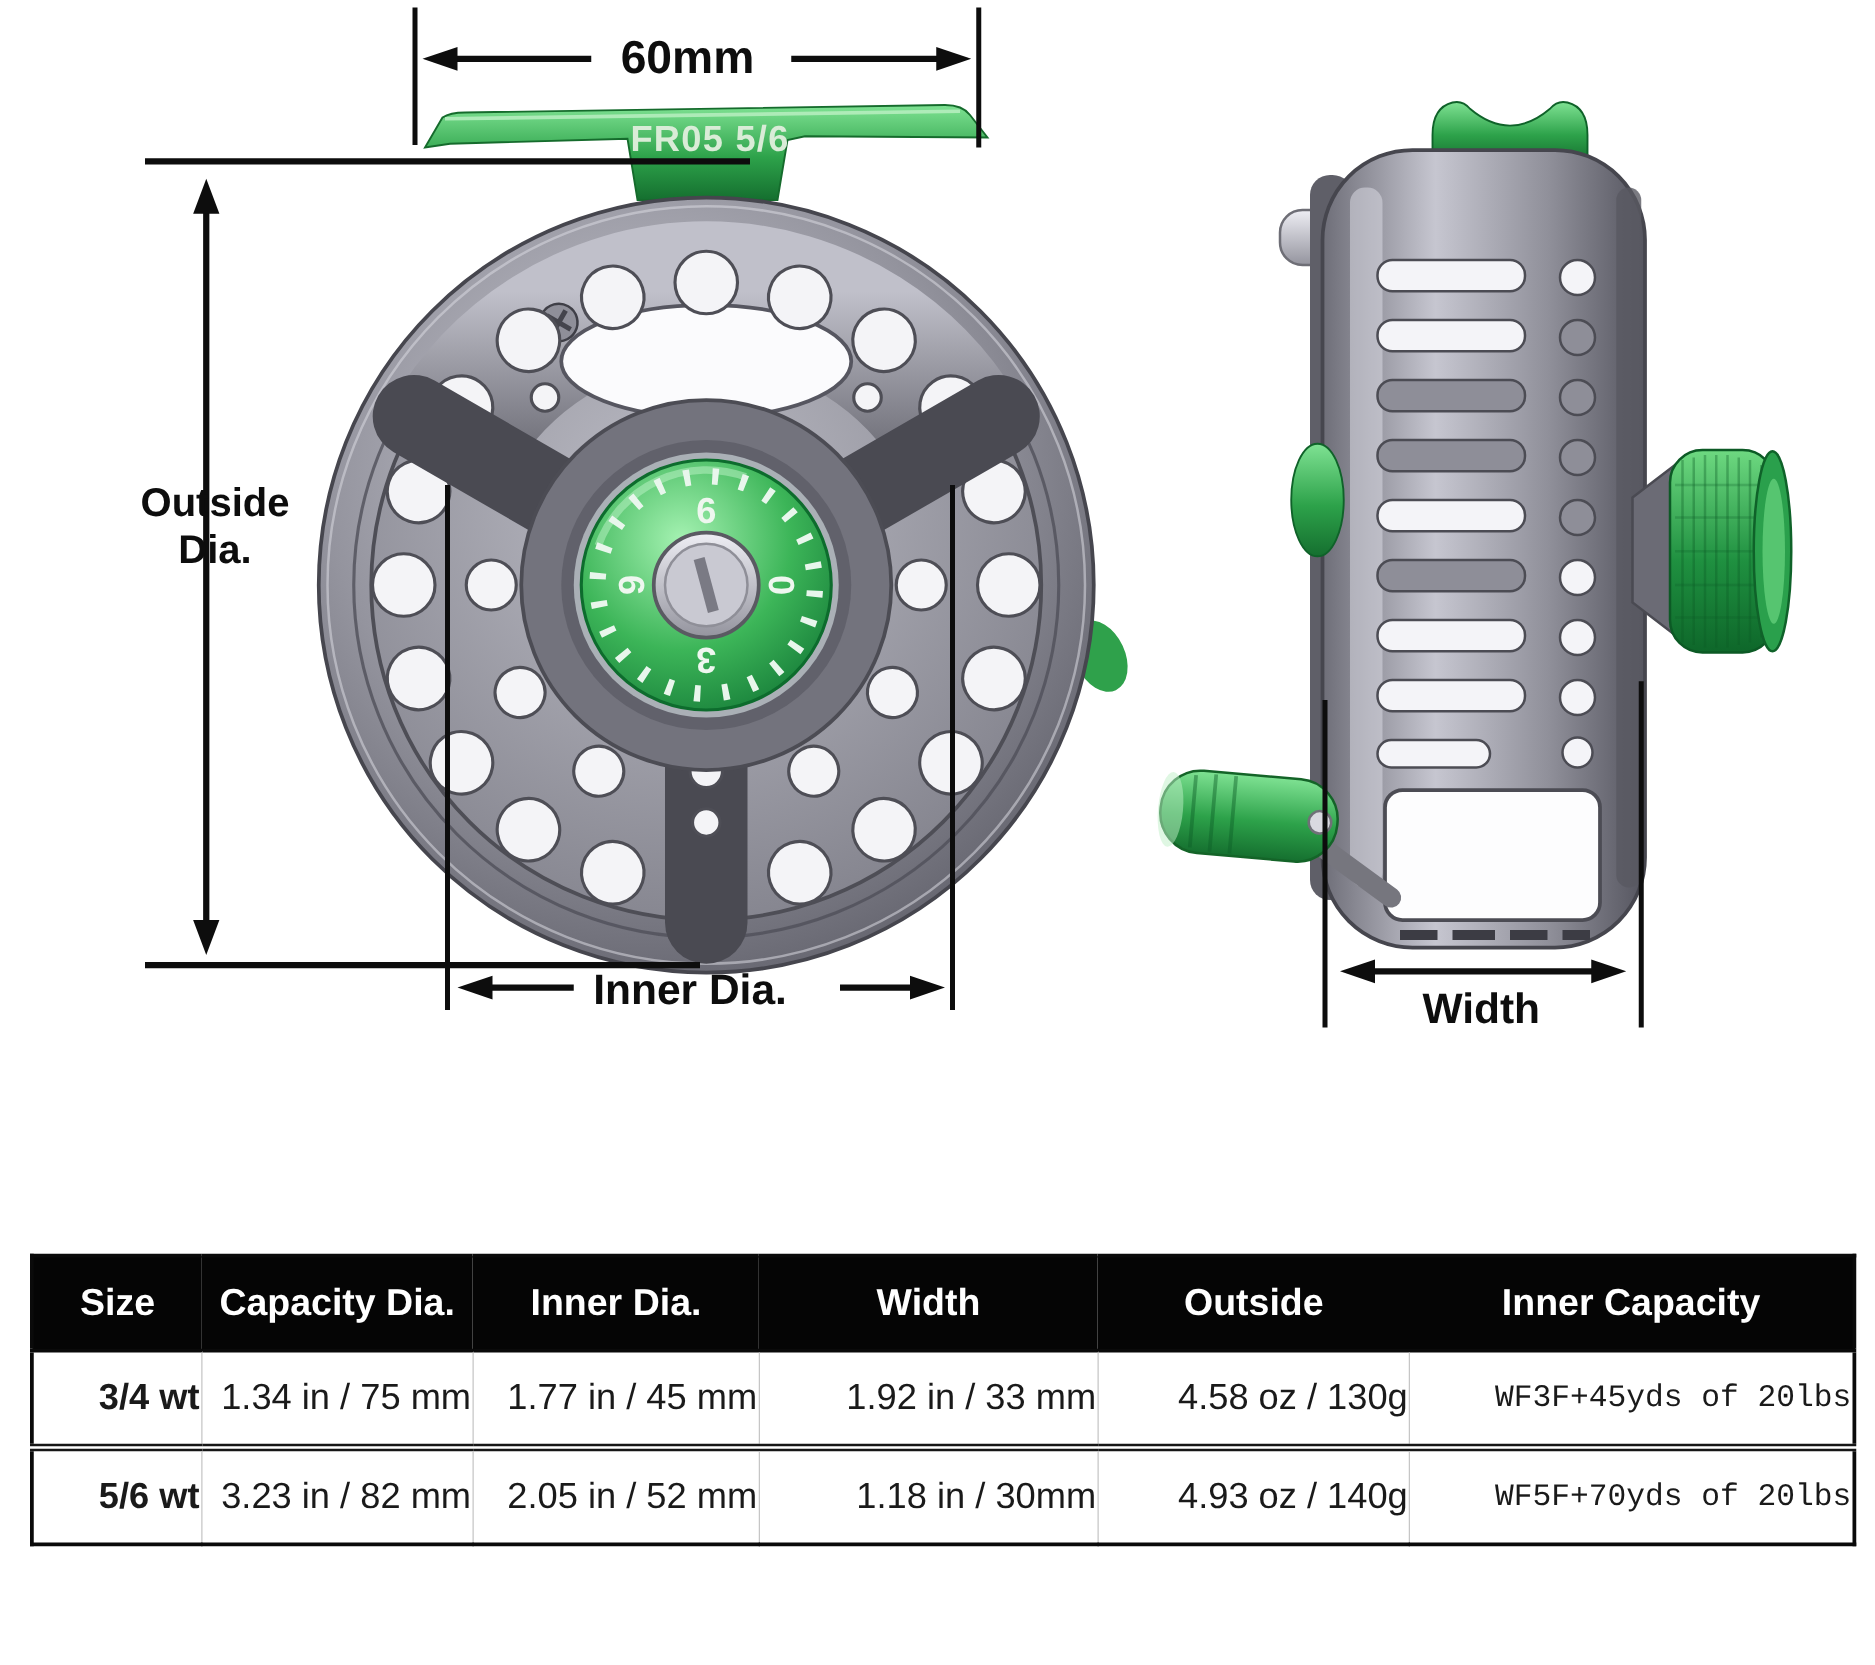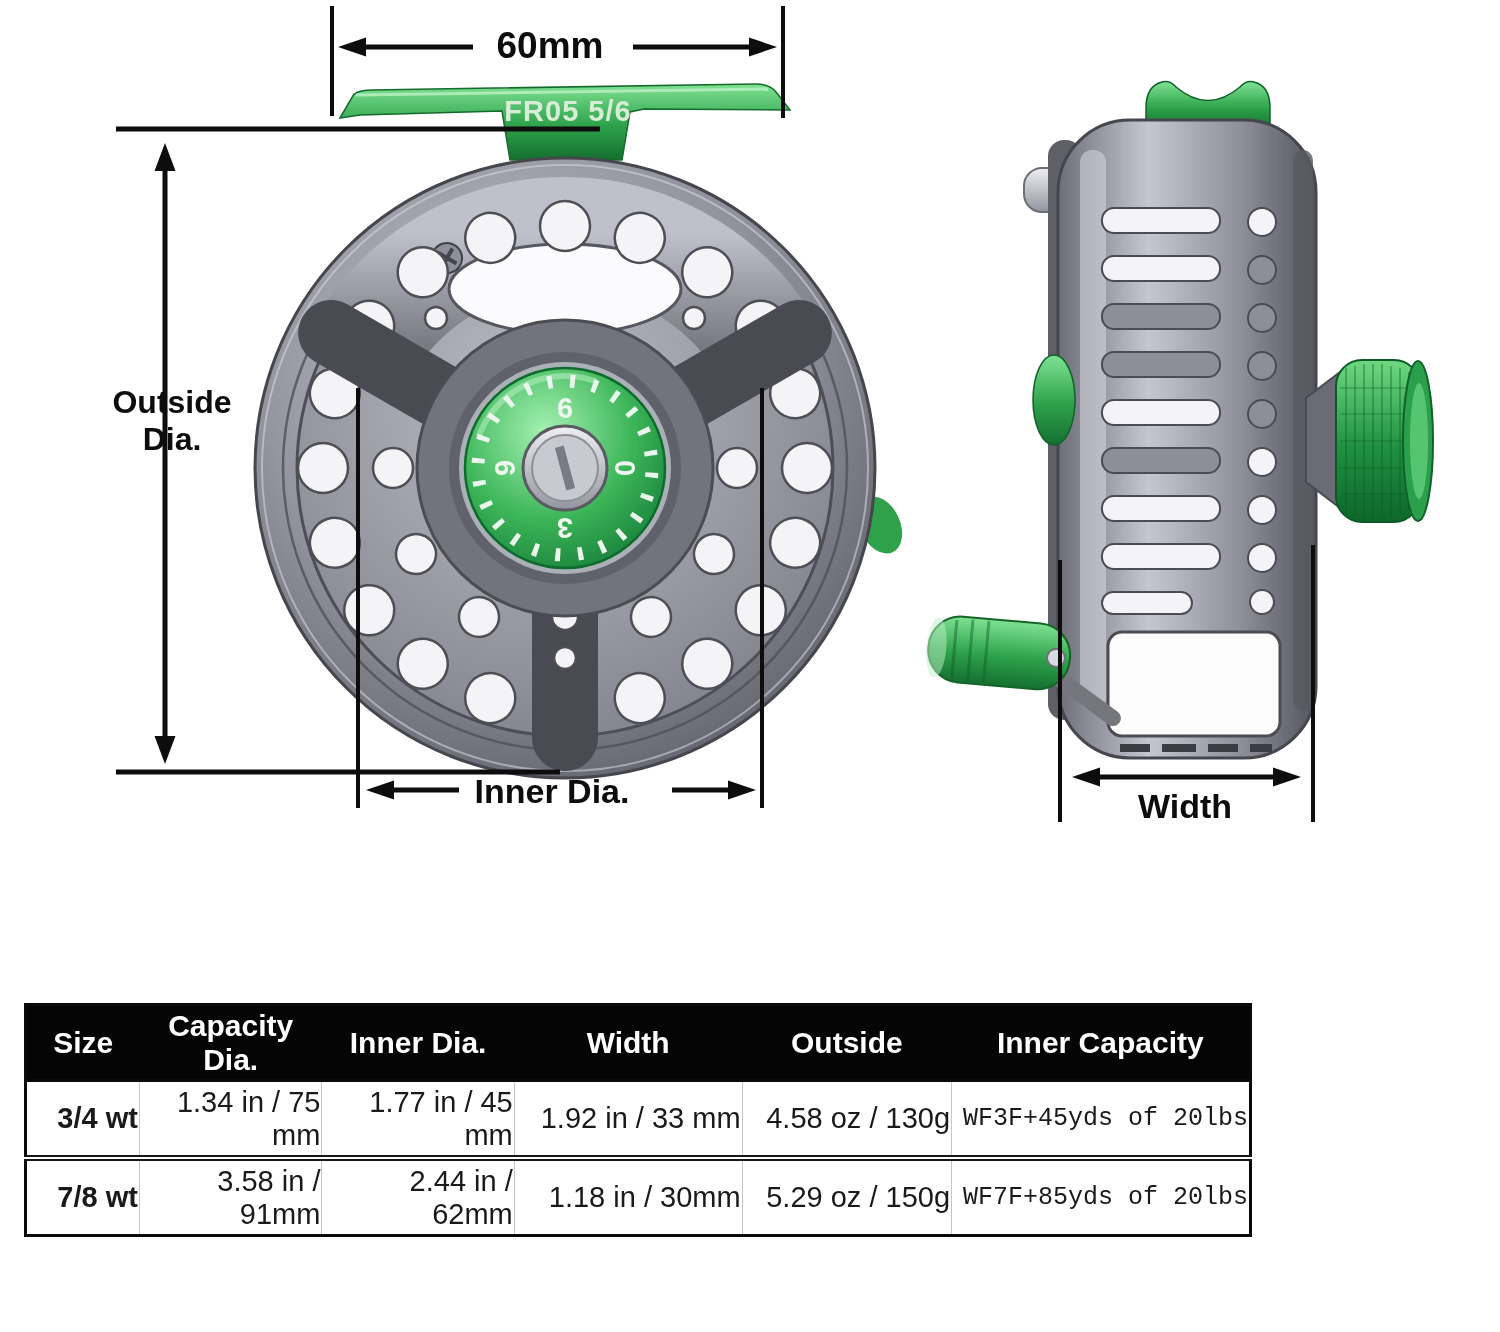--- a/index.html
+++ b/index.html
@@ -10,21 +10,21 @@
   .ann-34{font-size:34px;}
   .ann-36{font-size:37px;}
   .ann-32{font-size:32px;}
   .foot-text{font-size:29px;font-weight:bold;fill:#d9ecd7;letter-spacing:1px;}
   .dial-num{font-size:29px;font-weight:bold;fill:#eef7ef;}
   .ann-line{stroke:#0d0d0d;fill:none;}
   .hole{fill:#f4f4f7;stroke:#4e4e56;stroke-width:2.5;}
   .slot-light{fill:#f4f4f8;stroke:#4c4c54;stroke-width:2;}
   .slot-dark{fill:#8e8e98;stroke:#4c4c54;stroke-width:2;}
   
-  .spec-table{position:absolute;left:24px;top:1003px;width:1228px;}
+  .spec-table{position:absolute;left:24px;top:1003px;width:1461px;}
   .spec-table table{width:100%;border-collapse:collapse;table-layout:fixed;
      border:3px solid #0a0a0a;}
   .spec-table th{background:#050505;color:#ffffff;font-size:30px;font-weight:bold;
      height:71px;text-align:center;vertical-align:middle;}
   .spec-table td{background:#ffffff;color:#1a1a1a;font-size:29px;height:71px;
      text-align:right;vertical-align:middle;border-left:1px solid #c6c6c6;}
   .spec-table td:first-child{border-left:none;font-weight:bold;}
   .spec-table tr.sep td{border-top:6px double #161616;}
   .spec-table tr.first td{border-top:3px solid #0a0a0a;}
   .spec-table td.mono{font-family:Liberation Mono, monospace;
@@ -308,24 +308,24 @@
     <tbody>
       <tr class="first">
         <td>3/4 wt</td>
         <td>1.34 in / 75 mm</td>
         <td>1.77 in / 45 mm</td>
         <td>1.92 in / 33 mm</td>
         <td>4.58 oz / 130g</td>
         <td class="mono">WF3F+45yds of 20lbs</td>
       </tr>
       <tr class="sep">
-        <td>7/8 wt</td>
-        <td>3.58 in / 91mm</td>
-        <td>2.44 in / 62mm</td>
+        <td>5/6 wt</td>
+        <td>3.23 in / 82 mm</td>
+        <td>2.05 in / 52 mm</td>
         <td>1.18 in / 30mm</td>
-        <td>5.29 oz / 150g</td>
-        <td class="mono">WF7F+85yds of 20lbs</td>
+        <td>4.93 oz / 140g</td>
+        <td class="mono">WF5F+70yds of 20lbs</td>
       </tr>
     </tbody>
   </table>
 </div>
 
 </div>
 
 </body></html>

